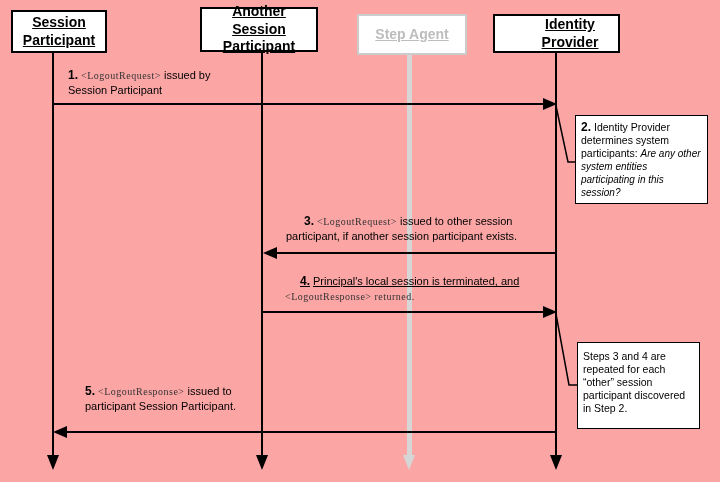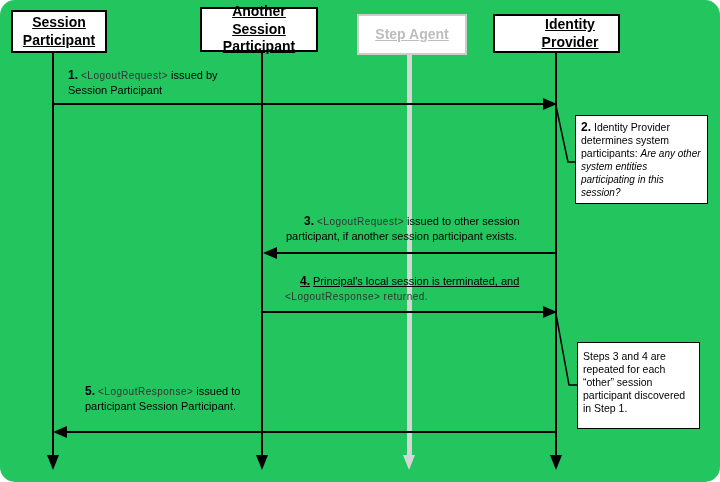--- a/index.html
+++ b/index.html
@@ -1,37 +1,37 @@
 <!DOCTYPE html>
 <html><head>
 <meta charset="utf-8">
 <style>
   html,body{margin:0;padding:0;background:#ffffff;}
   #canvas{
-    position:relative;width:720px;height:482px;background:#22c55e;
-    font-family:"Liberation Sans",sans-serif;color:#000;overflow:hidden;border-radius:15px;
+    position:relative;width:720px;height:482px;background:#fca5a5;
+    font-family:"Liberation Sans",sans-serif;color:#000;overflow:hidden;
   }
   .actor{
     position:absolute;box-sizing:border-box;border:2px solid #000;background:#fff;
     display:flex;align-items:center;justify-content:center;text-align:center;
     font-weight:bold;font-size:14px;line-height:1.25;
   }
   .actor .lbl{text-decoration:underline;padding:0 4px;}
   .actor.muted{border-color:#cccccc;color:#bdbdbd;}
   .lifeline{position:absolute;width:2px;background:#000;}
   .lifeline.muted{width:5px;background:#d6d6d6;}
   .ll-head{position:absolute;width:0;height:0;border-left:6px solid transparent;border-right:6px solid transparent;border-top:15px solid #000;}
   .ll-head.muted{border-top-color:#d6d6d6;}
   .msg-line{position:absolute;height:2px;background:#000;}
   .head-right{position:absolute;width:0;height:0;border-top:6px solid transparent;border-bottom:6px solid transparent;border-left:14px solid #000;}
   .head-left{position:absolute;width:0;height:0;border-top:6px solid transparent;border-bottom:6px solid transparent;border-right:14px solid #000;}
   .msg{position:absolute;font-size:11px;line-height:15px;}
   .msg .l1{white-space:nowrap;}
   .num{font-weight:bold;font-size:12px;margin-right:3px;}
-  .mono{font-family:Liberation Sans, sans-serif;font-size:10px;letter-spacing:0.5px;color:#333;}
+  .mono{font-family:Liberation Serif, serif;font-size:10px;letter-spacing:0.5px;color:#333;}
   .note{position:absolute;box-sizing:border-box;border:1.5px solid #000;background:#fff;font-size:10.5px;line-height:13px;padding:5px 5px;}
   .note .q{font-style:italic;font-size:10px;}
   #connectors{position:absolute;left:0;top:0;pointer-events:none;}
 </style>
 </head>
 <body>
 
 <div id="canvas">
 
   <div class="actor" style="left:11px;top:10px;width:96px;height:43px;">
@@ -88,16 +88,16 @@
   <svg id="connectors" width="720" height="482">
     <polyline points="556,106 568,162 575,162" fill="none" stroke="#000" stroke-width="1.5"></polyline>
     <polyline points="556,314 569,385 577,385" fill="none" stroke="#000" stroke-width="1.5"></polyline>
   </svg>
 
   <div class="note" style="left:575px;top:115px;width:133px;height:89px;">
     <span class="num">2.</span><span>Identity Provider determines system participants: </span><span class="q">Are any other system entities participating in this session?</span>
   </div>
 
   <div class="note" style="left:577px;top:342px;width:123px;height:87px;padding-top:7px;">
-    <span>Steps 3 and 4 are repeated for each “other” session participant discovered in Step 1.</span>
+    <span>Steps 3 and 4 are repeated for each “other” session participant discovered in Step 2.</span>
   </div>
 
 </div>
 
 </body></html>

